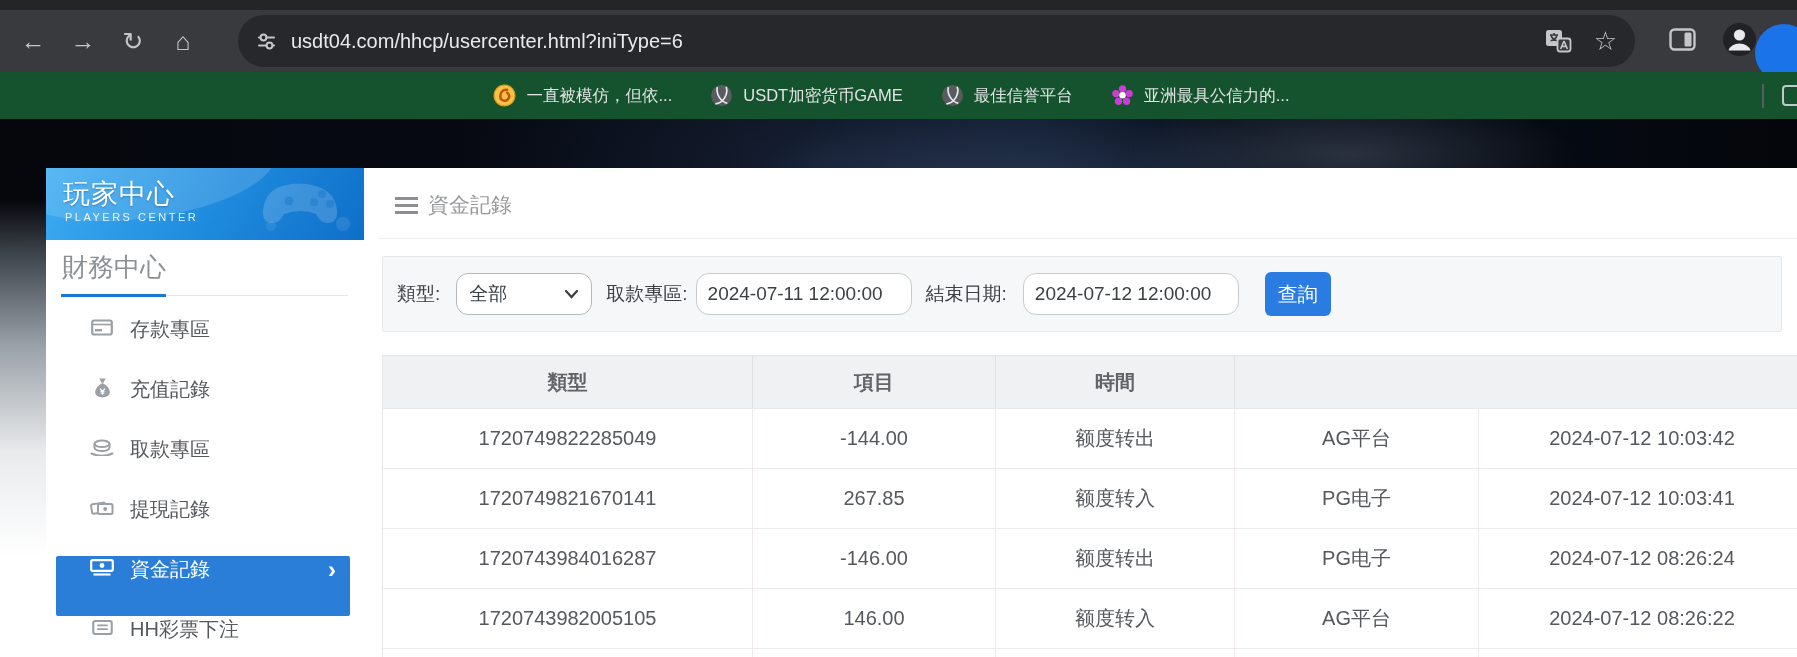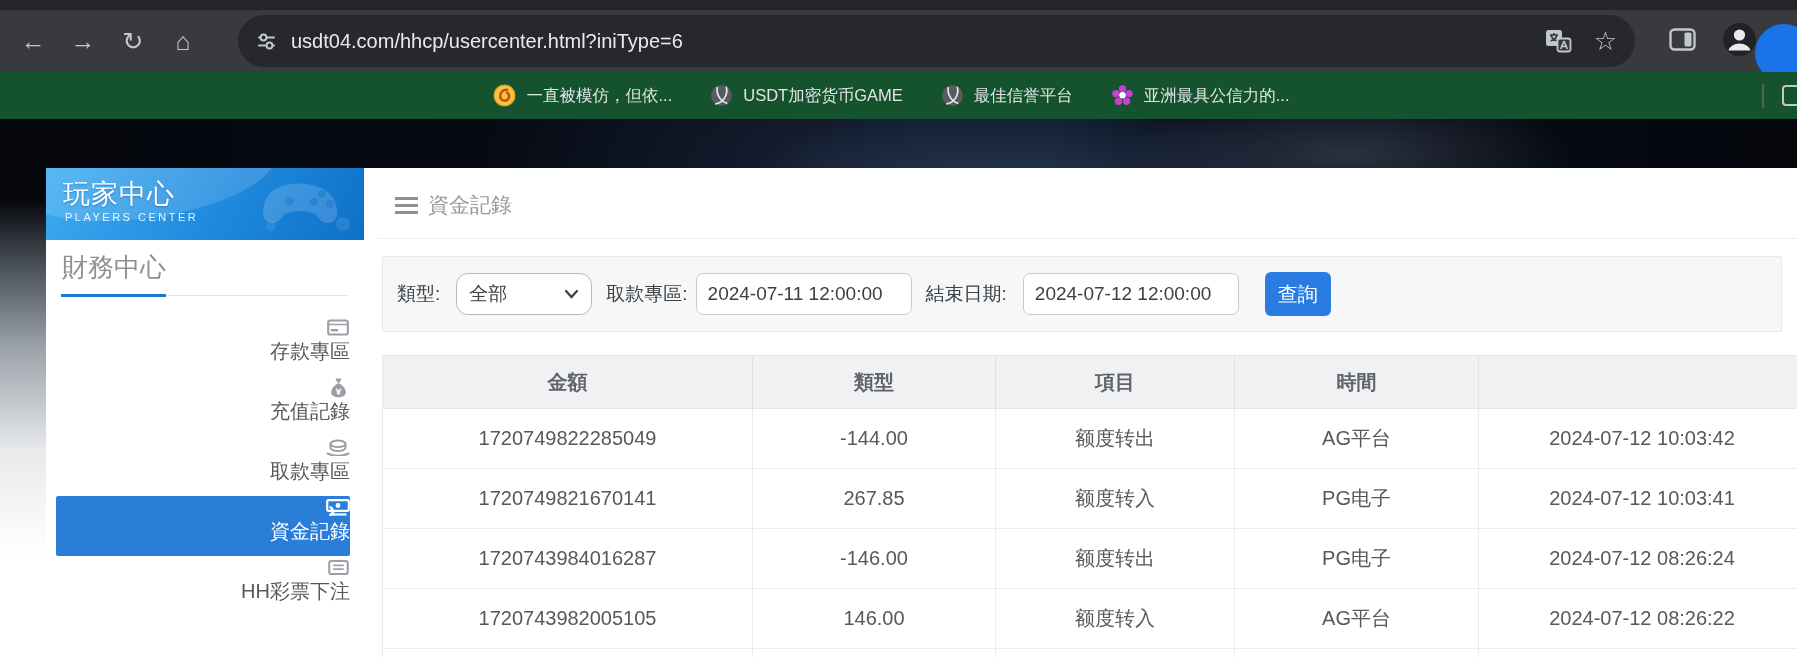--- a/index.html
+++ b/index.html
@@ -52,41 +52,41 @@
     background:rgba(255,255,255,.14); transform:rotate(-8deg); border-radius:50%; }
   #side-title { position:absolute; left:17px; top:8px; color:#fff; font-size:27px; font-weight:normal;
     letter-spacing:1px; text-shadow:0 1px 2px rgba(0,60,120,.4); }
   #side-sub { position:absolute; left:19px; top:43px; color:#eaf6ff; font-size:11px; letter-spacing:2.5px; }
   #gamepad { position:absolute; right:10px; top:6px; opacity:.55; }
   #fin-title { position:absolute; left:62px; top:250px; font-size:26px; color:#8d9195;font-family:Liberation Serif, serif; }
   #side-underline { position:absolute; left:61px; top:294px; width:105px; height:3px; background:#1a7ad2; }
   #side-divider { position:absolute; left:61px; top:295px; width:287px; height:1px; background:#e4e4e4; }
   #side-nav { position:absolute; left:46px; top:316px; width:318px; height:341px; overflow:hidden; }
   .side-item { position:relative; margin-left:10px; width:294px; height:60px; display:flex;
-    align-items:flex-end; padding-left:34px; color:#9aa0a6; cursor:pointer; border-radius:2px;flex-direction:column; }
+    align-items:flex-start; padding-left:34px; color:#9aa0a6; cursor:pointer; border-radius:2px; }
   .side-item .icon-slot { width:24px; height:22px; display:flex; align-items:center; justify-content:center; }
   .side-item .side-label { margin-left:16px; font-size:20px; color:#55585c; }
   .side-item .chev { display:none; position:absolute; right:14px; font-size:24px; color:#fff; font-weight:bold; }
   .side-item.active { background:#2b7ed8; color:#fff; }
   .side-item.active .side-label { color:#fff; }
   .side-item.active .chev { display:block; }
 
   
   #burger { position:absolute; left:395px; top:197px; width:23px; height:17px; }
   #burger span { display:block; height:3px; background:#8c9094; margin-bottom:4px; }
   #page-title { position:absolute; left:428px; top:191px; font-size:21px; color:#97999c; }
   #title-divider { position:absolute; left:378px; top:238px; width:1419px; height:1px; background:#ededee; }
 
   #filter { position:absolute; left:382px; top:256px; width:1400px; height:76px; background:#f6f7f8;
     border:1px solid #e7e8e9; border-radius:2px; display:flex; align-items:center; padding-left:14px; }
   .f-label { font-size:19px; color:#3c4043; flex:0 0 auto; }
   #type-select { margin-left:16px; width:136px; height:42px; background:#fff; border:1px solid #b6b9bc;
     border-radius:12px; display:flex; align-items:center; padding:0 12px; cursor:pointer; flex:0 0 auto; }
   #type-select .sel-val { font-size:19px; color:#3c4043; flex:1; }
-  .f-input { height:42px; border:1px solid #c9ccce; border-radius:7px; background:#fff;
+  .f-input { height:42px; border:1px solid #c9ccce; border-radius:13px; background:#fff;
     font-size:19px; color:#3c4043; padding-left:11px; flex:0 0 auto;
     font-family:"Liberation Sans","DejaVu Sans",sans-serif; }
   #start-input { margin-left:8px; width:216px; }
   #end-input { margin-left:16px; width:216px; }
   .gap14 { margin-left:14px; }
   #search-btn { margin-left:26px; width:66px; height:44px; background:#2b7ce2; border:none; border-radius:6px;
     color:#fff; font-size:20px; cursor:pointer; flex:0 0 auto;
     font-family:"Liberation Sans","DejaVu Sans",sans-serif; }
 
   
@@ -257,20 +257,33 @@
       <span class="icon-slot">
           <svg width="24" height="17" viewBox="0 0 24 17">
             <ellipse cx="12" cy="4.8" rx="7.5" ry="3.2" fill="none" stroke="currentColor" stroke-width="2"></ellipse>
             <path d="M4.5 4.8 v4 c0 1.8 3.4 3.2 7.5 3.2 s7.5-1.4 7.5-3.2 v-4" fill="none" stroke="currentColor" stroke-width="2"></path>
             <path d="M1.5 14.5 q10.5 4.5 21 0" fill="none" stroke="currentColor" stroke-width="2" stroke-linecap="round"></path>
           </svg>
         </span>
       <span class="side-label">取款專區</span>
 
     </div>
+      <div class="side-item">
+      <span class="icon-slot">
+          <svg width="24" height="17" viewBox="0 0 24 17">
+            <g transform="rotate(-9 8 9)">
+              <rect x="1.5" y="4.5" width="14" height="9.5" rx="1.5" fill="none" stroke="currentColor" stroke-width="2"></rect>
+            </g>
+            <rect x="8" y="5" width="14.5" height="10" rx="1.5" fill="#fff" stroke="currentColor" stroke-width="2"></rect>
+            <circle cx="15.2" cy="10" r="2" fill="currentColor"></circle>
+          </svg>
+        </span>
+      <span class="side-label">提現記錄</span>
+
+    </div>
       <div class="side-item active">
       <span class="icon-slot">
           <svg width="24" height="17" viewBox="0 0 24 17">
             <rect x="1.2" y="1.2" width="21.6" height="10.6" rx="1.6" fill="none" stroke="currentColor" stroke-width="2.2"></rect>
             <circle cx="12" cy="6.5" r="2.4" fill="currentColor"></circle>
             <path d="M3.5 15.5 h17" stroke="currentColor" stroke-width="2.2"></path>
           </svg>
         </span>
       <span class="side-label">資金記錄</span>
       <span class="chev">›</span>
@@ -308,21 +321,20 @@
     <span class="f-label gap14">取款專區:</span>
     <input id="start-input" class="f-input" readonly="" value="2024-07-11 12:00:00" style="">
     <span class="f-label gap14">結束日期:</span>
     <input id="end-input" class="f-input" readonly="" value="2024-07-12 12:00:00" style="">
     <button id="search-btn">查詢</button>
   </div>
 
   <div id="table">
     <div id="thead" class="tgrid">
 
-        <div class="th">金額</div>
         <div class="th">類型</div>
         <div class="th">項目</div>
         <div class="th">時間</div>
       </div>
     <div id="tbody">
 
     <div class="tr tgrid">
         <div class="td">1720749822285049</div>
         <div class="td">-144.00</div>
         <div class="td">额度转出</div>

